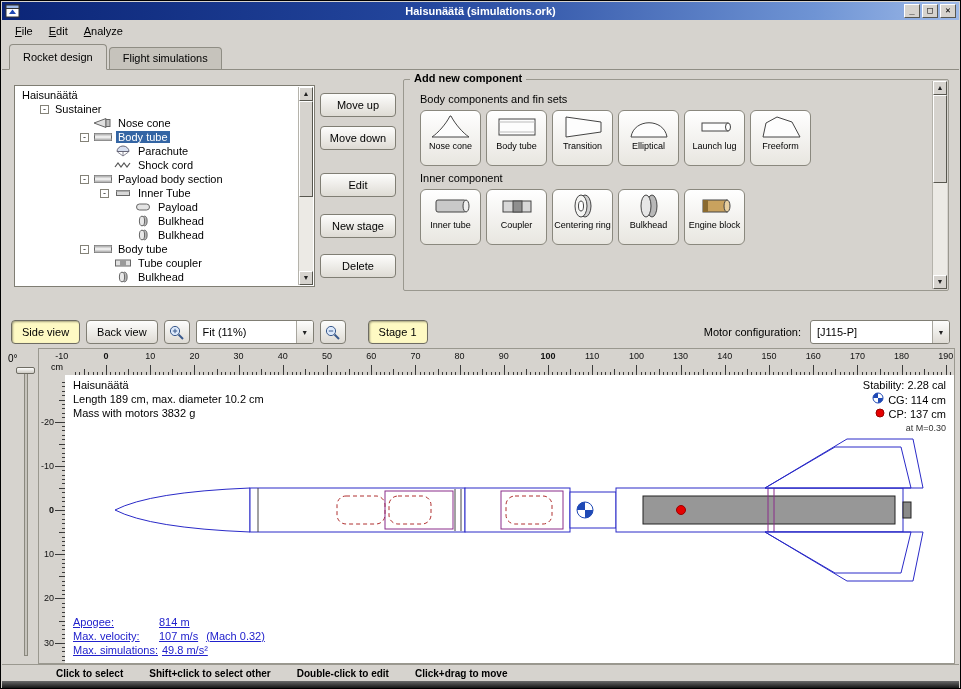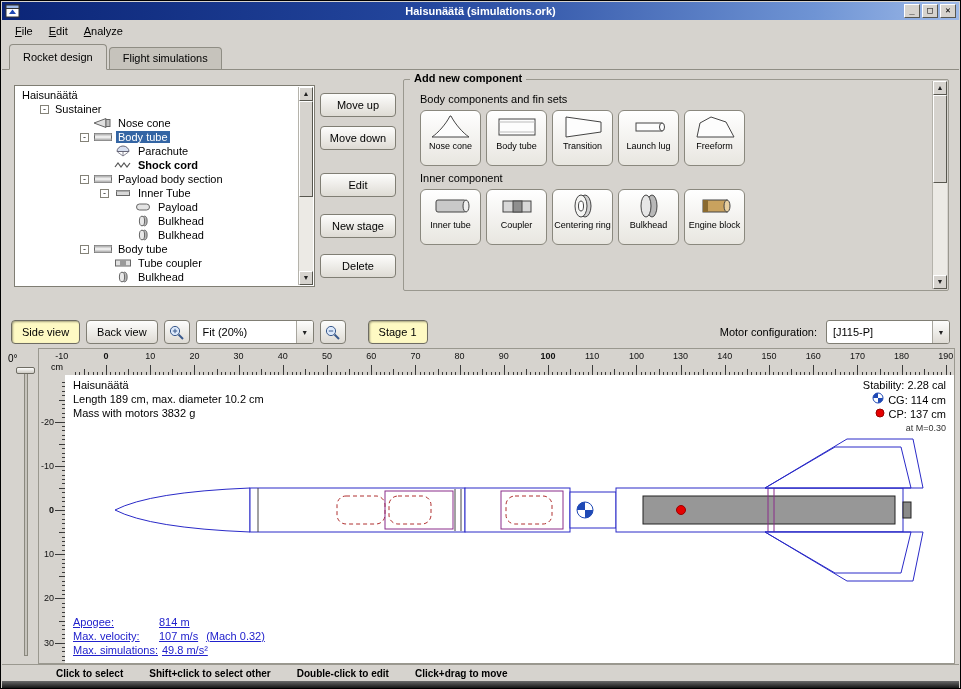--- a/index.html
+++ b/index.html
@@ -56,21 +56,21 @@
 
 
 .view-toolbar{position:absolute;top:315px;left:1px;right:1px;height:32px;display:flex;align-items:center;padding:0 9px;gap:6px;font-size:11px;}
 .tb-btn{height:24px;padding:0 10px;}
 .pressed{background:#fef9c3;box-shadow:inset 1px 1px 2px rgba(0,0,0,.35);border-color:#6e6c63;}
 .zoom-btn{width:26px;height:24px;padding:0;display:flex;align-items:center;justify-content:center;}
 .combo{height:24px;background:#fff;border:1px solid #807e74;border-radius:3px;display:flex;align-items:center;overflow:hidden;}
 .combo-text{padding:0 6px;flex:1;white-space:nowrap;font-size:11px;}
 .combo-arrow{width:17px;height:100%;border-left:1px solid #a8a69e;background:linear-gradient(#fdfdfc,#dedbd4);display:flex;align-items:center;justify-content:center;font-size:7px;color:#222;}
 .zoom-combo{width:118px;}
-.motor-combo{width:124px;}
+.motor-combo{width:140px;}
 .stage-btn{margin-left:16px;}
 .spacer{flex:1;}
 .motor-label{margin-right:3px;}
 
 
 .canvas-row{position:absolute;top:347px;left:1px;right:1px;height:316px;background:#d6d3ce;}
 .rot-label{position:absolute;top:5px;left:6px;font-size:10px;}
 .rot-track{position:absolute;left:22px;top:22px;bottom:8px;width:4px;border:1px solid #8a887e;background:#c6c3bc;}
 .rot-handle{position:absolute;left:14px;top:19px;width:19px;height:7px;background:linear-gradient(#fdfdfc,#cdcac3);border:1px solid #6e6c63;border-radius:2px;}
 .canvas{position:absolute;left:36px;top:0;right:4px;bottom:0;border:1px solid #9a988f;overflow:hidden;background:#d6d3ce;}
@@ -161,21 +161,21 @@
             <span class="tree-label sel">Body tube</span>
           </div>
           <div class="tree-row" style="padding-left: 84px;">
             <span class="tree-spacer"></span>
             <span class="tree-icon"><svg width="20" height="12" viewBox="0 0 20 12">
                 <path d="M4,6.5 A6,5.5 0 0 1 16,6.5 Z" fill="#d7dff0" stroke="#667"></path>
                 <path d="M4.5,7 L10,11 M10,6.5 L10,11 M15.5,7 L10,11" stroke="#667" fill="none" stroke-width="0.8"></path>
               </svg></span>
             <span class="tree-label">Parachute</span>
           </div>
-          <div class="tree-row" style="padding-left: 84px; font-weight: bold;">
+          <div class="tree-row" style="padding-left: 84px;">
             <span class="tree-spacer"></span>
             <span class="tree-icon"><svg width="20" height="12" viewBox="0 0 20 12">
                 <path d="M2,8 L5,4 L8,8 L11,4 L14,8 L17,4" fill="none" stroke="#555" stroke-width="1.2"></path>
               </svg></span>
             <span class="tree-label">Shock cord</span>
           </div>
           <div class="tree-row" style="padding-left: 64px;">
             <span class="expander">-</span>
             <span class="tree-icon"><svg width="20" height="12" viewBox="0 0 20 12">
                 <rect x="1.5" y="2.5" width="17" height="7" fill="#ececec" stroke="#666"></rect>
@@ -279,20 +279,28 @@
               </span>
               <span class="comp-label">Body tube</span>
             </button>
             <button class="comp-btn">
               <span class="comp-icon">
                 <svg width="44" height="26" viewBox="0 0 44 26">
                   <path d="M5,3 L5,23 L40,18 L40,8 Z" fill="#fdfdfd" stroke="#444"></path>
                 </svg>
               </span>
               <span class="comp-label">Transition</span>
+            </button>
+            <button class="comp-btn">
+              <span class="comp-icon">
+                <svg width="44" height="26" viewBox="0 0 44 26">
+                  <path d="M4,23 C7,4 37,4 40,23 Z" fill="#fdfdfd" stroke="#444"></path>
+                </svg>
+              </span>
+              <span class="comp-label">Elliptical</span>
             </button>
             <button class="comp-btn">
               <span class="comp-icon">
                 <svg width="44" height="26" viewBox="0 0 44 26">
                   <rect x="9" y="9" width="26" height="8" fill="#fdfdfd" stroke="#444"></rect>
                   <ellipse cx="35" cy="13" rx="2.5" ry="4" fill="#fff" stroke="#444"></ellipse>
                 </svg>
               </span>
               <span class="comp-label">Launch lug</span>
             </button>
@@ -369,21 +377,21 @@
     <button class="btn tb-btn">Back view</button>
     <button class="btn zoom-btn">
       <svg width="17" height="17" viewBox="0 0 17 17">
           <circle cx="7" cy="7" r="4.6" fill="#dce9fb" stroke="#3a5a8c"></circle>
           <line x1="10.5" y1="10.5" x2="15" y2="15" stroke="#3a5a8c" stroke-width="2"></line>
           <line x1="4.8" y1="7" x2="9.2" y2="7" stroke="#3a5a8c"></line>
           <line x1="7" y1="4.8" x2="7" y2="9.2" stroke="#3a5a8c"></line>
         </svg>
     </button>
     <span class="combo zoom-combo">
-      <span class="combo-text">Fit (20%)</span>
+      <span class="combo-text">Fit (11%)</span>
       <span class="combo-arrow">▼</span>
     </span>
     <button class="btn zoom-btn">
       <svg width="17" height="17" viewBox="0 0 17 17">
           <circle cx="7" cy="7" r="4.6" fill="#dce9fb" stroke="#3a5a8c"></circle>
           <line x1="10.5" y1="10.5" x2="15" y2="15" stroke="#3a5a8c" stroke-width="2"></line>
           <line x1="4.8" y1="7" x2="9.2" y2="7" stroke="#3a5a8c"></line>
         </svg>
     </button>
     <button class="btn tb-btn stage-btn pressed">Stage 1</button>

